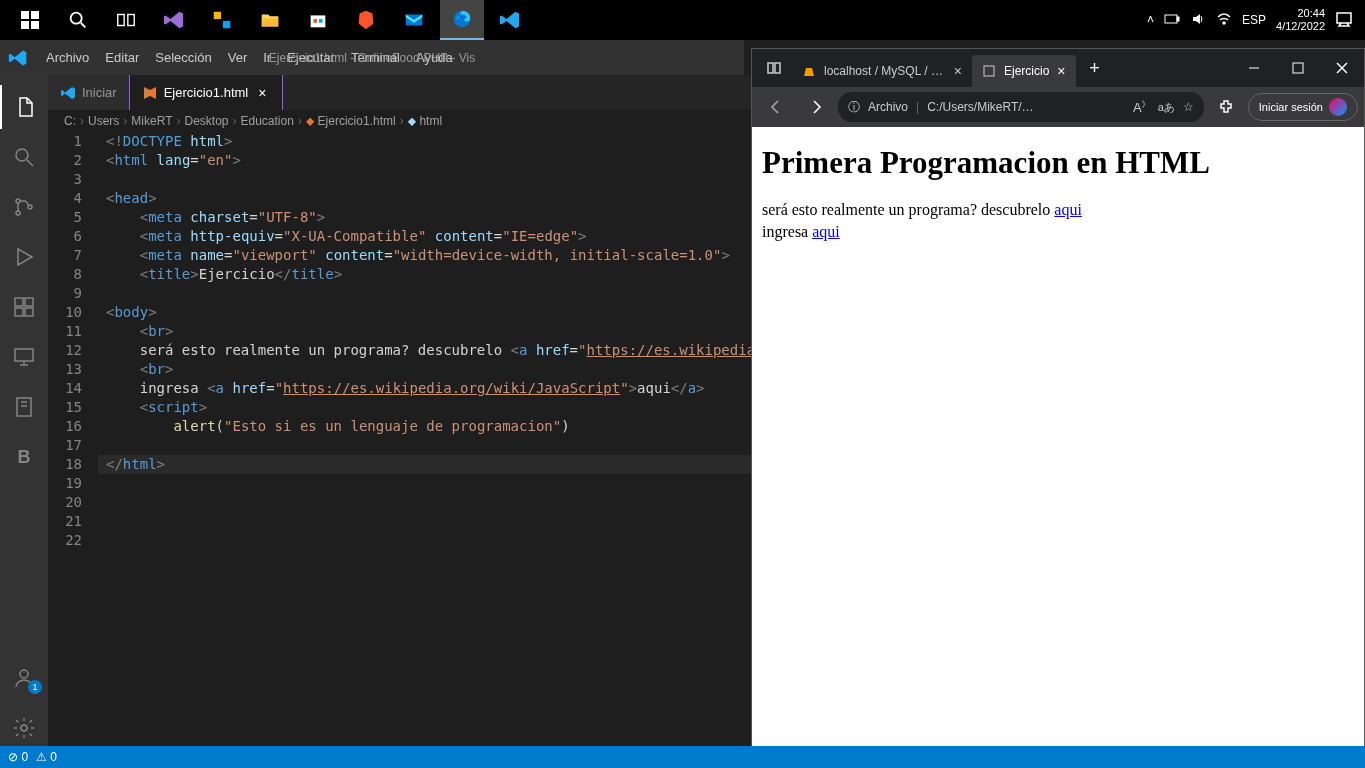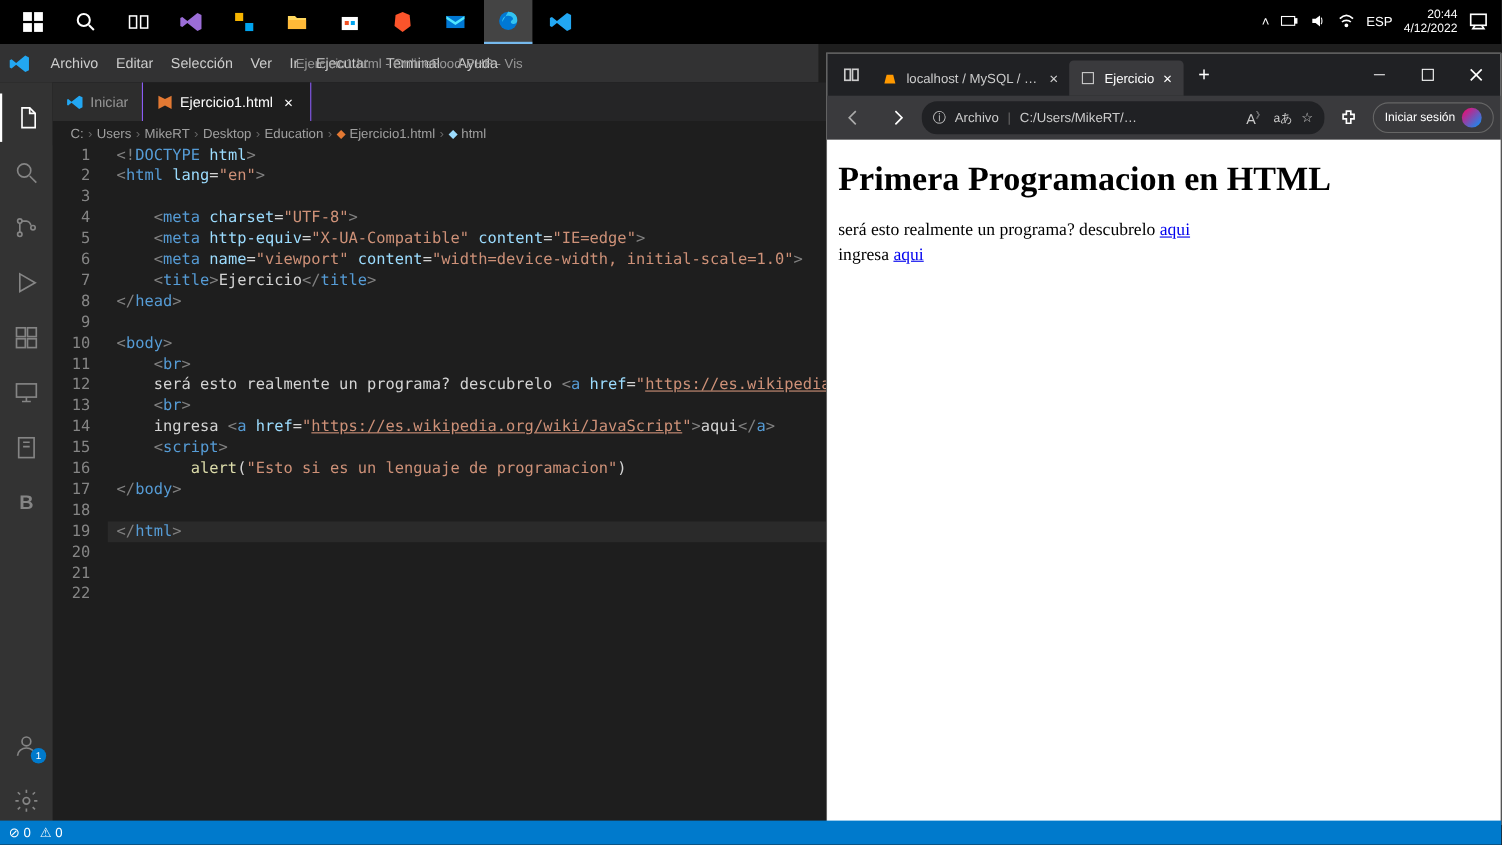--- a/index.html
+++ b/index.html
@@ -310,34 +310,33 @@
             <div>17</div>
             <div>18</div>
             <div>19</div>
             <div>20</div>
             <div>21</div>
             <div>22</div>
           </div>
         <div class="code" id="code"><span class="code-line"><span class="t-gray">&lt;!</span><span class="t-blue">DOCTYPE</span><span></span><span> </span><span class="t-lblue">html</span><span class="t-gray">&gt;</span>
 </span><span class="code-line"><span class="t-gray">&lt;</span><span class="t-blue">html</span><span> </span><span class="t-lblue">lang</span><span>=</span><span class="t-str">"en"</span><span class="t-gray">&gt;</span>
 </span><span class="code-line"><span></span>
+</span><span class="code-line"><span class="t-gray">&lt;</span><span class="t-blue">head</span><span class="t-gray">&gt;</span>
 </span><span class="code-line"><span>    </span><span class="t-gray">&lt;</span><span class="t-blue">meta</span><span> </span><span class="t-lblue">charset</span><span>=</span><span class="t-str">"UTF-8"</span><span class="t-gray">&gt;</span>
 </span><span class="code-line"><span>    </span><span class="t-gray">&lt;</span><span class="t-blue">meta</span><span> </span><span class="t-lblue">http-equiv</span><span>=</span><span class="t-str">"X-UA-Compatible"</span><span> </span><span class="t-lblue">content</span><span>=</span><span class="t-str">"IE=edge"</span><span class="t-gray">&gt;</span>
 </span><span class="code-line"><span>    </span><span class="t-gray">&lt;</span><span class="t-blue">meta</span><span> </span><span class="t-lblue">name</span><span>=</span><span class="t-str">"viewport"</span><span> </span><span class="t-lblue">content</span><span>=</span><span class="t-str">"width=device-width, initial-scale=1.0"</span><span class="t-gray">&gt;</span>
 </span><span class="code-line"><span>    </span><span class="t-gray">&lt;</span><span class="t-blue">title</span><span class="t-gray">&gt;</span><span>Ejercicio</span><span class="t-gray">&lt;/</span><span class="t-blue">title</span><span class="t-gray">&gt;</span>
-</span><span class="code-line"><span class="t-gray">&lt;/</span><span class="t-blue">head</span><span class="t-gray">&gt;</span>
 </span><span class="code-line"><span></span>
 </span><span class="code-line"><span class="t-gray">&lt;</span><span class="t-blue">body</span><span class="t-gray">&gt;</span>
 </span><span class="code-line"><span>    </span><span class="t-gray">&lt;</span><span class="t-blue">br</span><span class="t-gray">&gt;</span>
 </span><span class="code-line"><span>    será esto realmente un programa? descubrelo </span><span class="t-gray">&lt;</span><span class="t-blue">a</span><span> </span><span class="t-lblue">href</span><span>=</span><span class="t-str">"</span><span class="t-link">https://es.wikipedia.org/</span>
 </span><span class="code-line"><span>    </span><span class="t-gray">&lt;</span><span class="t-blue">br</span><span class="t-gray">&gt;</span>
 </span><span class="code-line"><span>    ingresa </span><span class="t-gray">&lt;</span><span class="t-blue">a</span><span> </span><span class="t-lblue">href</span><span>=</span><span class="t-str">"</span><span class="t-link">https://es.wikipedia.org/wiki/JavaScript</span><span class="t-str">"</span><span class="t-gray">&gt;</span><span>aqui</span><span class="t-gray">&lt;/</span><span class="t-blue">a</span><span class="t-gray">&gt;</span>
 </span><span class="code-line"><span>    </span><span class="t-gray">&lt;</span><span class="t-blue">script</span><span class="t-gray">&gt;</span>
 </span><span class="code-line"><span>        </span><span class="t-fn">alert</span><span>(</span><span class="t-str">"Esto si es un lenguaje de programacion"</span><span>)</span>
-</span><span class="code-line"><span class="t-gray">&lt;/</span><span class="t-blue">body</span><span class="t-gray">&gt;</span>
 </span><span class="code-line"><span></span>
 </span><span class="code-line hl"><span class="t-gray">&lt;/</span><span class="t-blue">html</span><span class="t-gray">&gt;</span>
 </span></div>
       </div>
     </div>
   </div>
 </div>
 
 <div class="statusbar">
   <span>⊘ <span>0</span></span>

